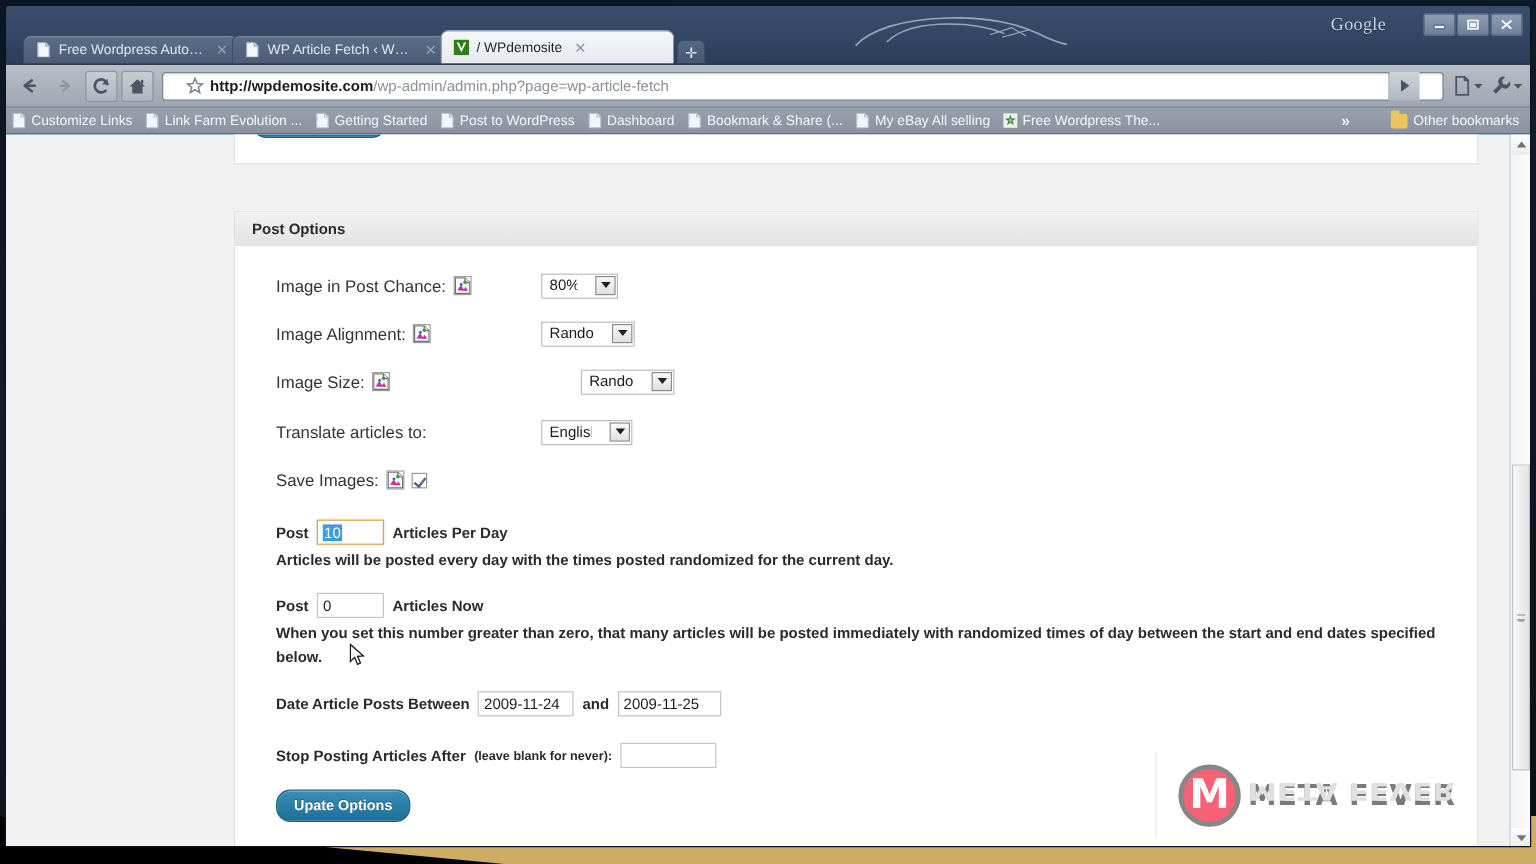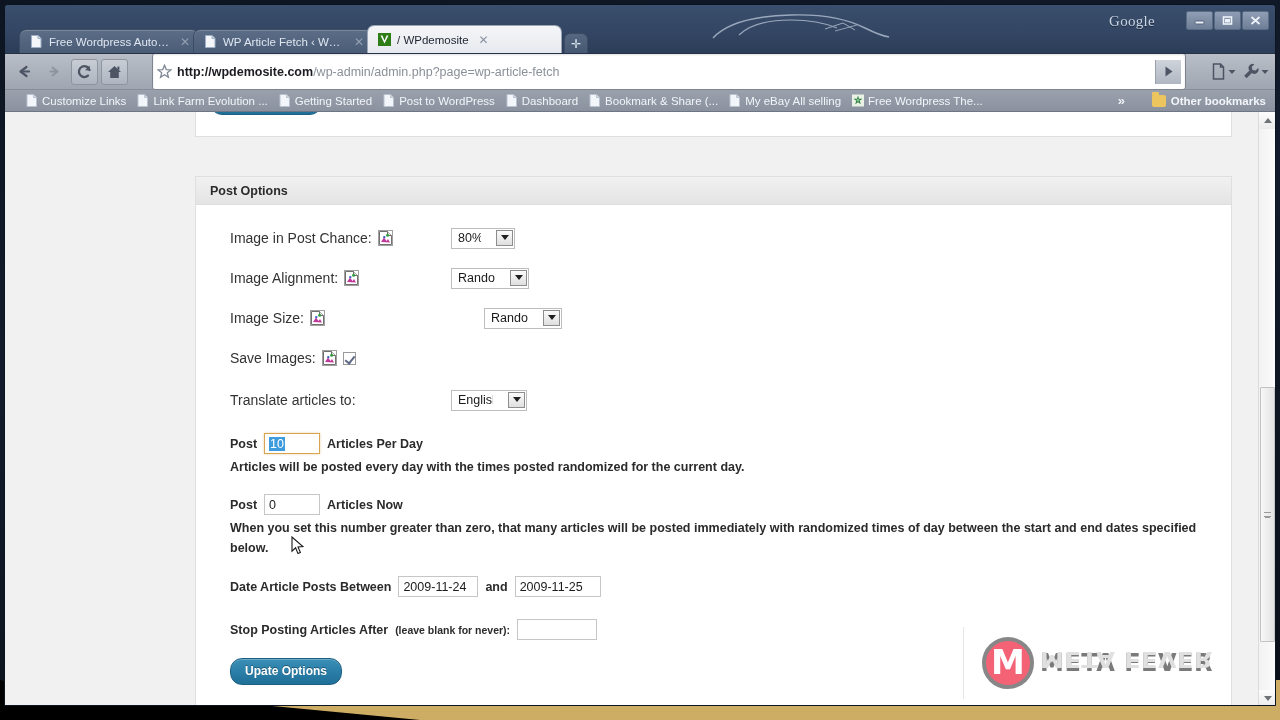--- a/index.html
+++ b/index.html
@@ -107,47 +107,47 @@
     width: 27px; height: 26px; border-radius: 3px;
     display: flex; align-items: center; justify-content: center;
     color: #50586a;
   }
   .navbtn.framed {
     background: linear-gradient(180deg,#c8cdd5,#aeb5c0);
     border: 1px solid #8e95a1;
   }
   .navbtn.dim { color: #939aa6; }
   #omnibox {
-    flex: 1 1 auto; height: 37px; margin: 0 21px;
+    flex: 1 1 auto; height: 24px; margin: 0 4px;
     background: #fff; border: 1px solid #7d848f; border-radius: 3px;
-    display: flex; align-items: center; padding: 0 4px; gap: 5px;
+    display: flex; align-items: center; padding: 0 19px; gap: 5px;
     box-shadow: inset 0 1px 2px rgba(0,0,0,.12);
   }
   #star { width: 15px; height: 15px; flex: 0 0 15px; }
   #urltext { font-size: 12.5px; color: #8a8f98; white-space: nowrap; overflow: hidden; }
   #urltext b { color: #1b1d21; font-weight: bold; }
   #gobtn {
     width: 26px; height: 24px; margin-left: auto; flex: 0 0 26px;
     background: linear-gradient(180deg,#cfd4db,#b0b7c2);
     border-left: 1px solid #9aa1ac;
     display: flex; align-items: center; justify-content: center;
   }
   .tbicon { width: 28px; height: 26px; display: flex; align-items: center; justify-content: center; gap:1px; color:#4d5565; }
 
   
   #bookmarks {
     height: 22px; background: linear-gradient(180deg,#9aa1ad,#8b929f);
     border-bottom: 1px solid #6f7683;
-    display: flex; align-items: center; padding: 0 16px; gap: 1px;
+    display: flex; align-items: center; padding: 0 0; gap: 1px;
     font-size: 11.5px; color: #f2f5f9; position: relative;
   }
   .bm { display: flex; align-items: center; gap: 4px; padding: 1px 5px; white-space: nowrap; }
   .bm .bmico { width: 12px; height: 13px; flex: 0 0 12px; }
   #bm-overflow { position: absolute; right: 150px; color: #eef2f7; font-size: 13px; font-weight: bold; }
-  #otherbm { position: absolute; right: 4px; display: flex; align-items: flex-start; gap: 5px; padding: 1px 5px; font-weight: bold; }
+  #otherbm { position: absolute; right: 4px; display: flex; align-items: flex-start; gap: 5px; padding: 1px 5px; }
   #otherbm .folder { width: 14px; height: 12px; background: linear-gradient(180deg,#f5d679,#e2b game); background-color:#edc55e; border-radius: 1px 2px 2px 2px; position: relative; }
   #otherbm .folder:before{content:"";position:absolute;left:0;top:-3px;width:7px;height:3px;background:#edc55e;border-radius:1px 1px 0 0;}
 
   
   #viewport {
     position: relative; height: calc(702px - 49px - 36px - 22px);
     background: #7dd3fc; overflow: hidden;
   }
   #page { position: absolute; left: 0; top: 0; right: 17px; bottom: 0; background: #f1f1f1; }
   #panel-top {
@@ -581,52 +581,52 @@
                 <select class="skin" style="width:78px;">
                   <option>Random</option>
                 </select>
                 <span class="arrowbox">
                     <i></i>
                   </span>
               </span>
             </div>
           </div>
 
+          <div class="row" style="margin-top:8px;">
+            <div class="row-label">
+              <span>Translate articles to:</span>
+            </div>
+            <div class="row-ctl" style="padding-left:22px;">
+              <span class="selwrap">
+                <select class="skin" style="width:76px;">
+                  <option>English</option>
+                </select>
+                <span class="arrowbox">
+                    <i></i>
+                  </span>
+              </span>
+            </div>
+          </div>
+
           <div class="row" style="margin-top:6px;">
             <div class="row-label">
               <span>Save Images:</span>
               <span class="brokenimg">
                 <svg width="13" height="14" viewBox="0 0 13 14">
                   <path d="M0.5 0.5 H8.5 L12.5 4.5 V13.5 H0.5 Z" fill="#ffffff" stroke="#6f6f6f"></path>
                   <path d="M8.5 0.5 V4.5 H12.5" fill="#e8e8e8" stroke="#6f6f6f"></path>
                   <path d="M2 11 L5 6.5 L7.5 10 L9 8 L11 11.5 Z" fill="#c0399a"></path>
                   <circle cx="8.6" cy="4.2" r="1.5" fill="#2f9e3f"></circle>
                   <circle cx="5.3" cy="6.1" r="1.2" fill="#3a5fc0"></circle>
                 </svg>
               </span>
               <span class="cbx"></span>
             </div>
           </div>
 
-          <div class="row" style="margin-top:8px;">
-            <div class="row-label">
-              <span>Translate articles to:</span>
-            </div>
-            <div class="row-ctl" style="padding-left:22px;">
-              <span class="selwrap">
-                <select class="skin" style="width:76px;">
-                  <option>English</option>
-                </select>
-                <span class="arrowbox">
-                    <i></i>
-                  </span>
-              </span>
-            </div>
-          </div>
-
           <div class="rowline" style="margin-top:16px;">
             <span class="textline">Post</span>
             <span class="inline-input focusin" style="width:56px;display:inline-flex;align-items:center;">
               <span class="sel-blue">10</span>
             </span>
             <span class="textline">Articles Per Day</span>
           </div>
           <div class="para" style="padding-left:16px;margin-top:4px;">Articles will be posted every day with the times posted randomized for the current day.</div>
 
           <div class="rowline" style="margin-top:17px;">

